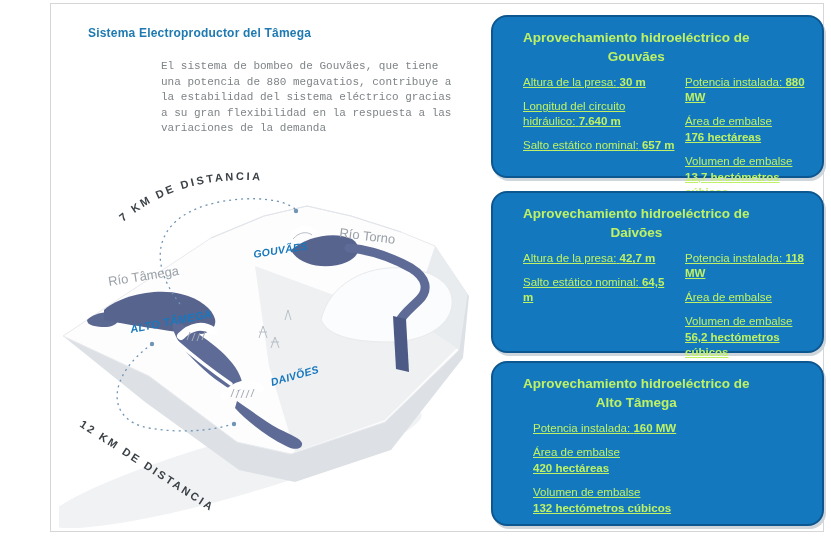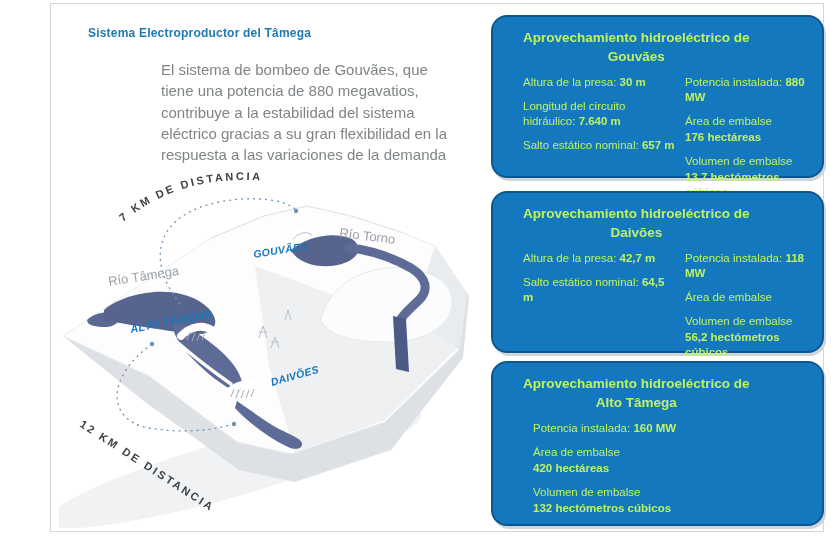--- a/index.html
+++ b/index.html
@@ -1,34 +1,34 @@
 <!DOCTYPE html>
 <html><head>
 <meta charset="utf-8">
 <style>
   html,body{margin:0;padding:0;background:#ffffff;}
   body{font-family:"Liberation Sans",sans-serif;}
   .canvas{position:relative;width:831px;height:541px;background:#ffffff;overflow:hidden;}
   .frame{position:absolute;left:50px;top:3px;width:772px;height:527px;border:1px solid #d4d6d8;background:#ffffff;}
   .page-title{position:absolute;left:37px;top:22px;font-size:12px;font-weight:bold;color:#1e7ab0;letter-spacing:0.2px;}
-  .intro{position:absolute;left:110px;top:55px;width:302px;font-size:15px;line-height:1.42;color:#7f8487;}
+  .intro{position:absolute;left:110px;top:55px;width:302px;font-size:11px;line-height:1.42;color:#7f8487;font-family:Liberation Mono, monospace;}
   .diagram{position:absolute;left:8px;top:166px;width:422px;height:360px;}
   .diagram svg{width:100%;height:100%;display:block;}
   .cards{position:absolute;left:430px;top:0;width:336px;height:527px;}
   .card{position:absolute;left:0;width:333px;box-sizing:border-box;background:#1478be;border:2px solid #0d5791;
         border-radius:16px;box-shadow:2px 3px 0 #cfd6db;color:#bef264;padding:11px 12px 6px 30px;margin-left:10px;}
   .card-1{top:11px;height:163px;}
   .card-2{top:187px;height:162px;}
   .card-3{top:357px;height:165px;}
   .card-title{width:max-content;max-width:100%;text-align:center;font-weight:bold;font-size:13.5px;line-height:1.42;margin:0 0 9px 0;}
   .card-title .t2{display:block;}
   .card-grid{display:flex;}
   .col-l{width:152px;flex:none;}
   .col-r{flex:1;padding-left:10px;}
-  .fr{font-size:11.5px;line-height:1.3;margin-bottom:9px;}
+  .fr{font-size:11.5px;line-height:1.3;margin-bottom:9px;text-decoration:underline;}
   .fr .val{font-weight:bold;}
   .fr.stack .val{display:block;margin-top:1px;}
   svg text{font-family:"Liberation Sans",sans-serif;}
 </style>
 </head>
 <body>
 
 <div class="canvas">
   <div class="frame">
 

